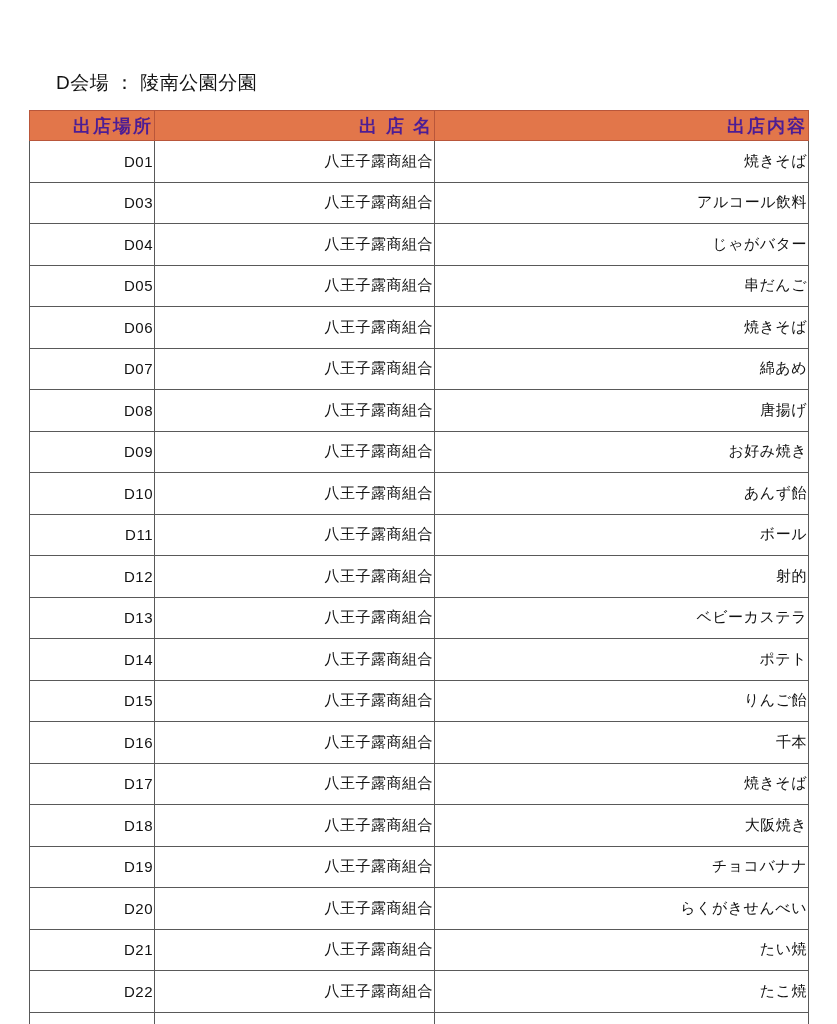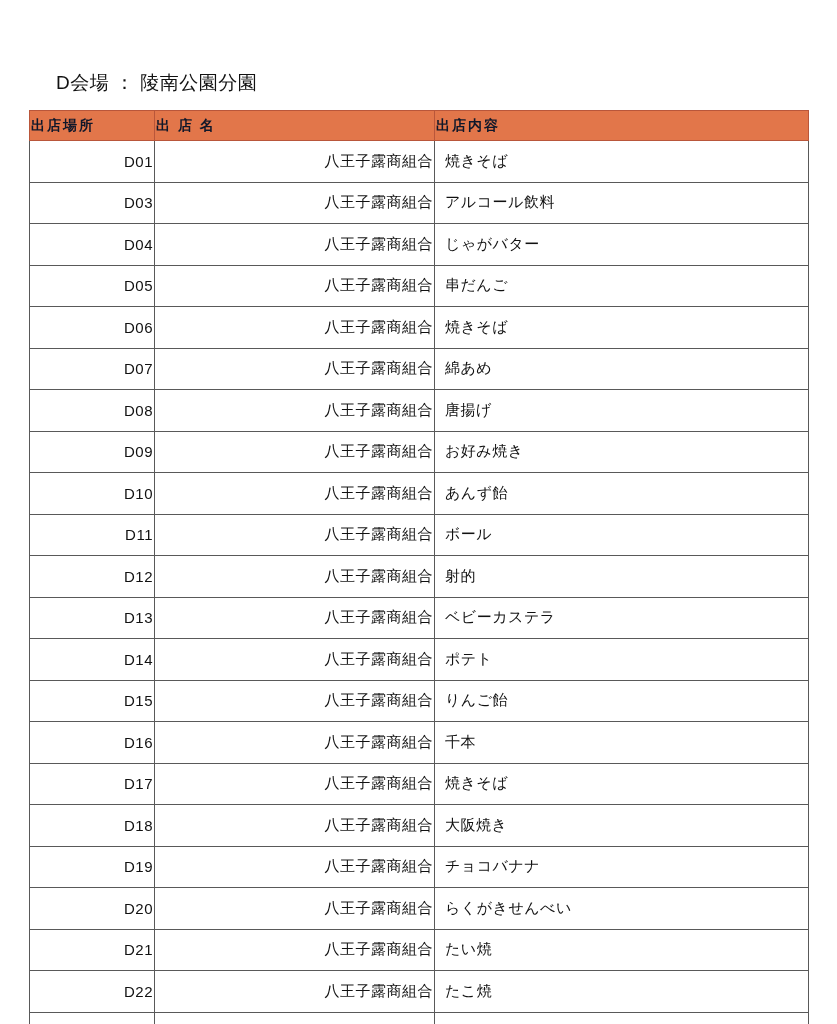--- a/index.html
+++ b/index.html
@@ -39,48 +39,48 @@
     width: 779px;
     border-collapse: collapse;
     table-layout: fixed;
   }
   table.venue-table col.c1 { width: 125px; }
   table.venue-table col.c2 { width: 280px; }
   table.venue-table col.c3 { width: 374px; }
 
   table.venue-table th {
     background: #e2764a;
-    color: #0f172a;
-    font-size: 14px;
+    color: #4c1d95;
+    font-size: 18px;
     font-weight: bold;
     height: 27px;
     border: 1px solid #b9563a;
     letter-spacing: 2px;
-    text-align: left;
+    text-align: right;
     vertical-align: middle;
   }
   table.venue-table td {
     border: 1px solid #595959;
     height: 38.5px;
     font-size: 15px;
     vertical-align: middle;
     color: #111;
   }
   td.col-place {
     text-align: right;
     letter-spacing: 0.5px;
   }
   td.col-name {
     text-align: right;
     padding-left: 10px;
     letter-spacing: 0.5px;
   }
   td.col-content {
-    text-align: left;
-    padding-left: 10px;
+    text-align: right;
+    padding-left: 20px;
     letter-spacing: 0.5px;
     font-family: Liberation Mono, monospace;
   }
 </style>
 </head>
 <body>
 
 <div class="page">
 
   <div class="doc-title">D会場 ： 陵南公園分園</div>

